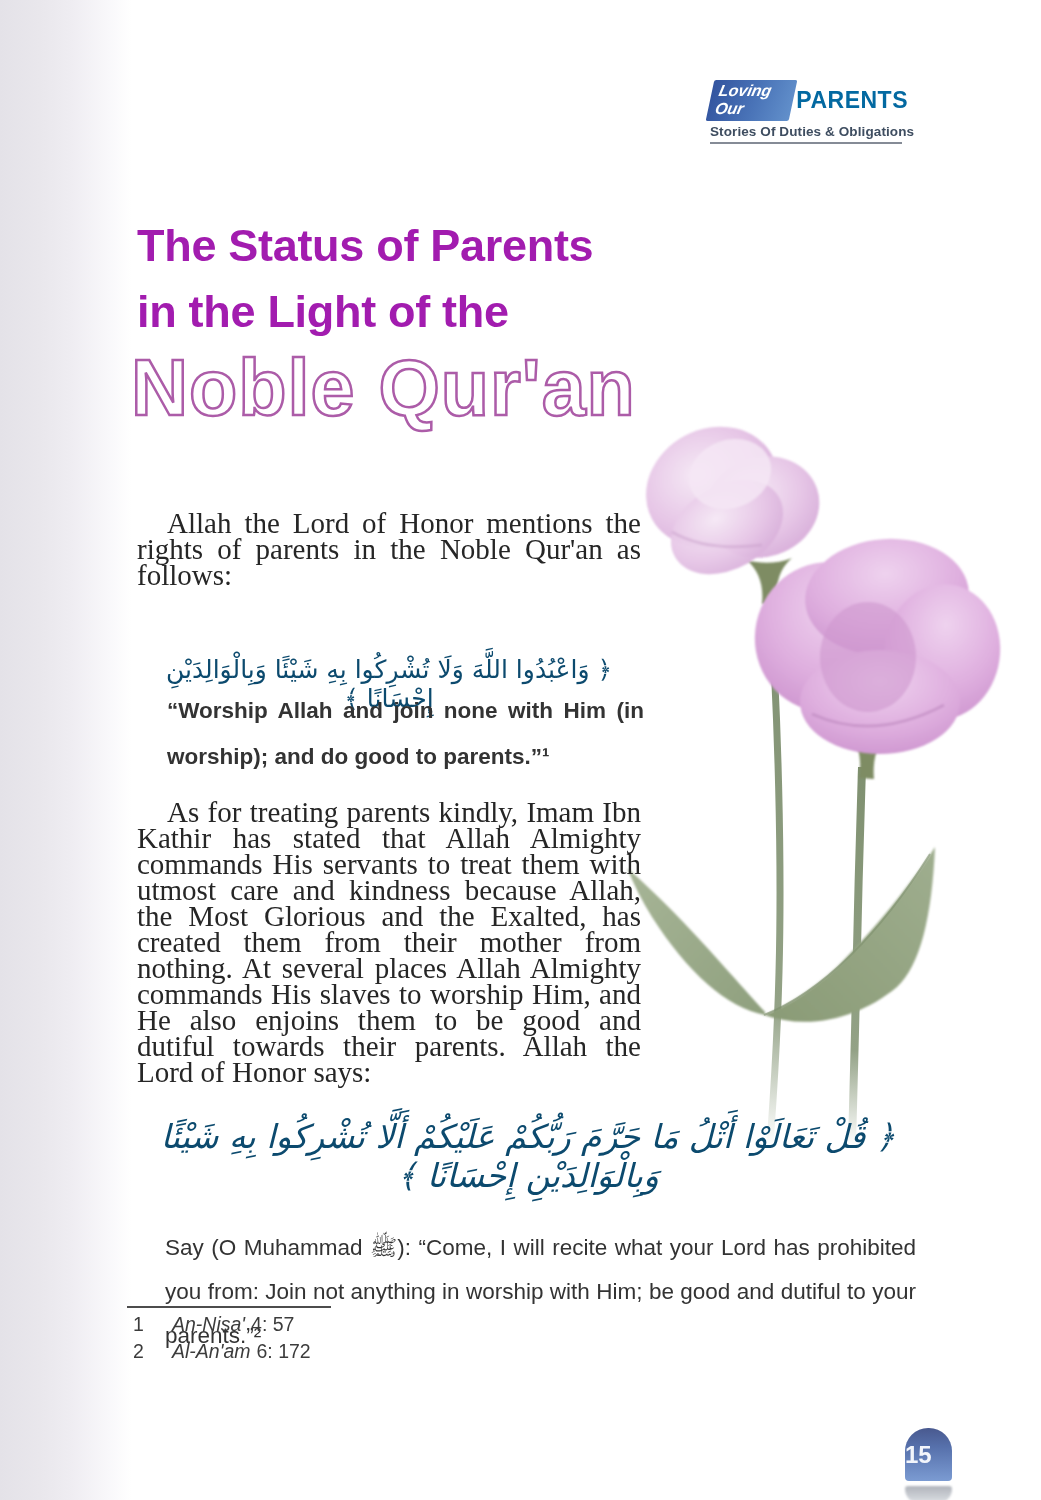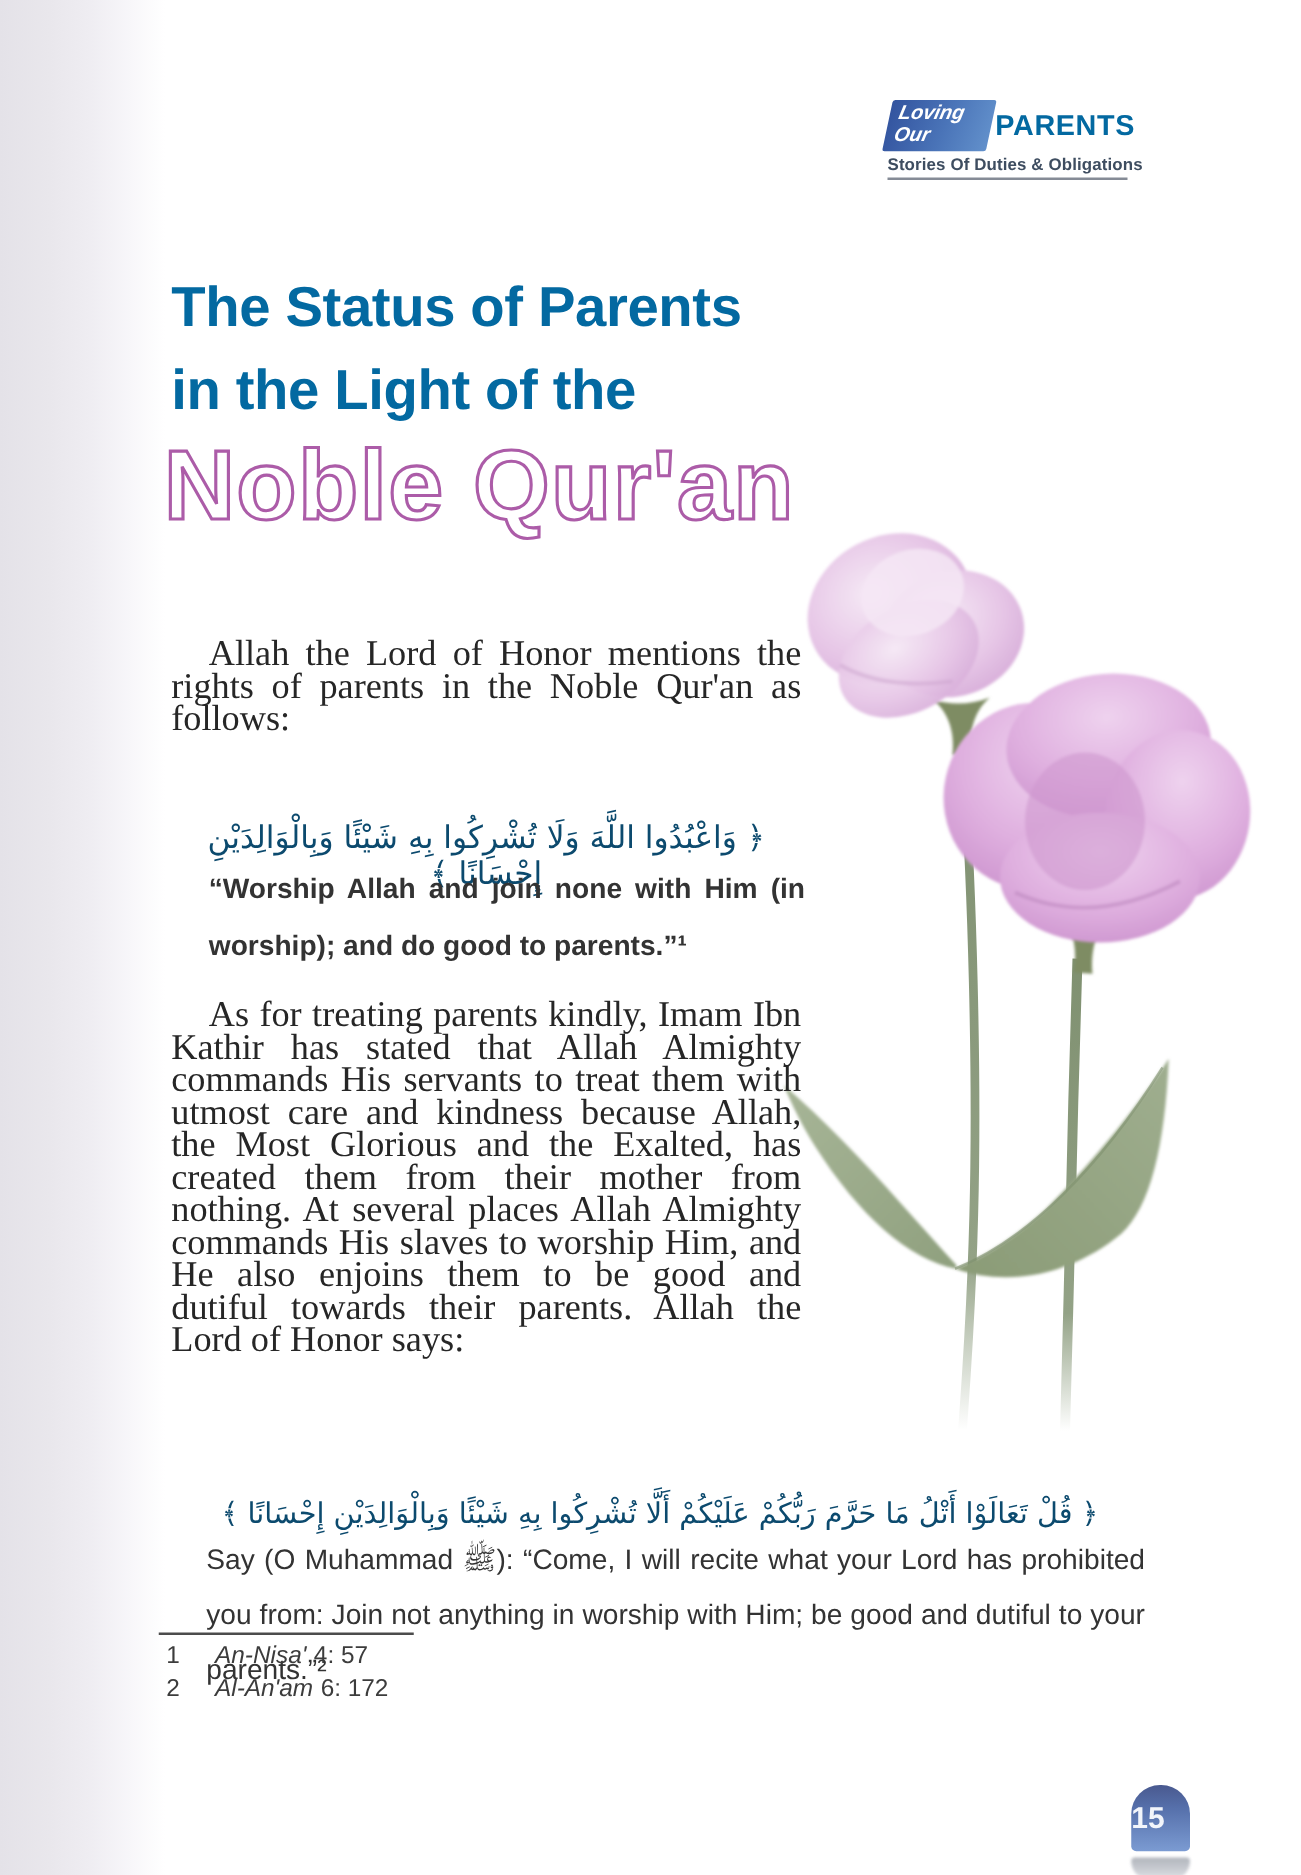--- a/index.html
+++ b/index.html
@@ -24,40 +24,40 @@
     font-size:23px;font-weight:bold;color:#0369a1;letter-spacing:.5px;margin-left:3px;
   }
   .brand-sub{
     font-size:13.5px;color:#3e4d60;font-weight:bold;margin-top:3px;letter-spacing:.1px;
     white-space:nowrap;
   }
   .brand-underline{margin-top:3px;height:2px;width:192px;background:#858b96;}
   
   .title-lines{
     position:absolute;left:137px;top:213px;width:560px;
-    font-size:45px;line-height:66px;font-weight:600;color:#0369a1;letter-spacing:-0.3px;
+    font-size:45px;line-height:66px;font-weight:600;color:#a21caf;letter-spacing:-0.3px;
   }
   .title-outline{
     position:absolute;left:131px;top:342px;width:560px;
     font-size:79px;font-weight:800;letter-spacing:1px;
     color:#ffffff;-webkit-text-stroke:2.5px #ac5ca8;white-space:nowrap;
   }
   
   .serif-par{
     position:absolute;left:137px;width:504px;
     font-family:"Liberation Serif",serif;font-size:29px;line-height:26px;
     text-align:justify;color:#262626;
   }
   .serif-par.indent{text-indent:30px;}
   .arabic-verse{
     position:absolute;direction:rtl;unicode-bidi:plaintext;text-align:center;
     color:#0c4a6e;font-family:"DejaVu Sans",sans-serif;margin-top:39px;
   }
   .verse-1{left:137px;top:616px;width:504px;font-size:25px;}
-  .verse-2{left:135px;top:1158px;width:786px;font-size:23px;}
+  .verse-2{left:135px;top:1078px;width:786px;font-size:33px;font-style:italic;}
   .quote{
     position:absolute;font-size:22.5px;color:#333333;text-align:justify;
   }
   .quote-1{left:167px;top:688px;width:477px;line-height:46px;font-weight:bold;}
   .quote-2{left:165px;top:1226px;width:751px;line-height:44px;}
   
   .footnote-rule{position:absolute;left:127px;top:1306px;width:204px;height:2px;background:#4c4c4c;}
   .footnote{
     position:absolute;left:133px;width:420px;display:flex;
     font-size:19.5px;color:#3c3c3c;

